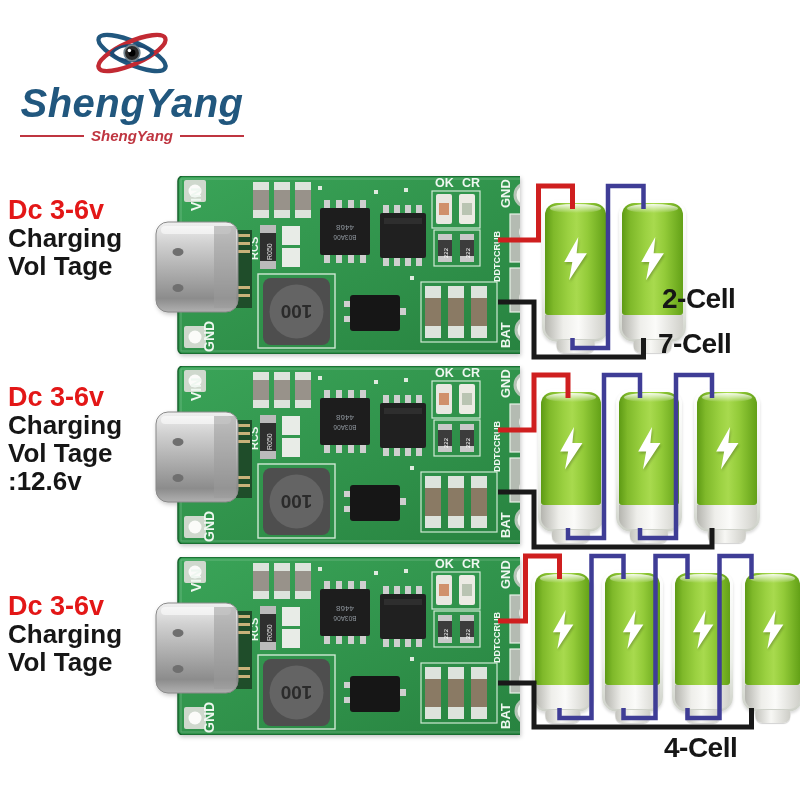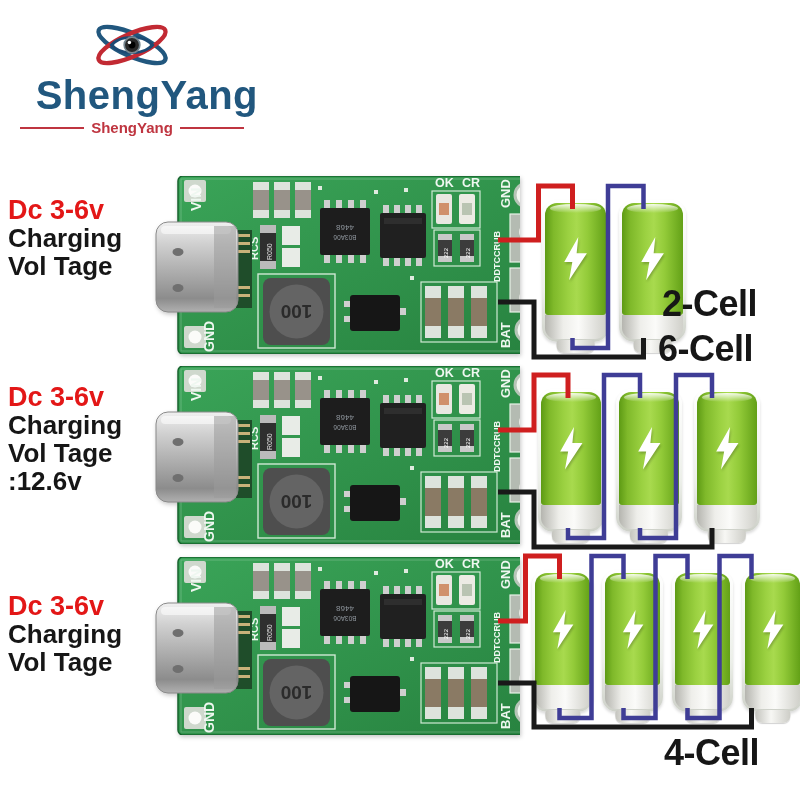--- a/index.html
+++ b/index.html
@@ -1,20 +1,20 @@
 <!DOCTYPE html>
 <html style="--brand_blue: #21577e; --brand_red: #bf3540; --spec_red: #e31717; --text_dark: #161616; --pcb_green: #2f9149; --pcb_edge: #1b6d33; --battery_green: #8cc63f; --wire_red: #cf1f1f; --wire_blue: #3f3d96; --wire_black: #191919; --silkscreen: #eef7f0;"><head>
 <meta charset="utf-8">
 <style>
   html,body{margin:0;padding:0;background:#ffffff;}
   .canvas{position:relative;width:800px;height:800px;background:#fff;overflow:hidden;
           font-family:"Liberation Sans",sans-serif;}
 
   
-  .logo{position:absolute;left:6px;top:16px;width:252px;text-align:right;z-index:5;}
+  .logo{position:absolute;left:6px;top:24px;width:252px;text-align:center;z-index:5;font-style:italic;}
   .logo .eye{display:block;margin:0 auto;}
   .brand{font-size:40px;font-weight:800;color:var(--brand_blue);line-height:1.05;letter-spacing:0.5px;}
   .logo-sub{display:flex;align-items:center;gap:7px;margin-top:3px;padding:0 14px;}
   .logo-sub .rule{flex:1;height:2px;background:var(--brand_red);}
   .logo-sub .tagline{color:var(--brand_red);font-size:15px;font-weight:bold;}
 
   
   .spec{position:absolute;left:8px;width:150px;z-index:5;color:var(--text_dark);
         font-weight:bold;font-size:26px;line-height:28px;}
   .spec .dc{color:var(--spec_red);font-size:27px;}
@@ -40,21 +40,21 @@
             background:linear-gradient(90deg,#b5b5af,#eeeeea 30%,#fbfbf9 55%,#d0d0ca);}
   .bat-nub{position:absolute;bottom:-11px;left:50%;transform:translateX(-50%);
            width:58%;height:13px;border-radius:4px 4px 7px 7px;
            background:linear-gradient(90deg,#c4c4be,#f7f7f4 45%,#cdcdc7);
            box-shadow:0 1px 1px rgba(0,0,0,.18);}
 
   
   #wires{position:absolute;left:0;top:0;z-index:4;pointer-events:none;}
 
   
-  .cell-label{position:absolute;z-index:5;font-size:36px;font-weight:bold;
+  .cell-label{position:absolute;z-index:5;font-size:28px;font-weight:bold;
               color:var(--text_dark);letter-spacing:-0.5px;}
   .l2{left:662px;top:283px;} .l3{left:658px;top:328px;} .l4{left:664px;top:732px;text-align:center;}
 
   .silk{fill:var(--silkscreen);font-family:"Liberation Sans",sans-serif;font-weight:bold;}
 </style>
 </head>
 <body>
 
 <div class="canvas">
 
@@ -370,16 +370,16 @@
           <svg class="bolt" viewBox="0 0 26 42">
             <path d="M16 1 L3 24 H10.5 L7.5 41 L24 16 H14.5 Z" fill="#ffffff"></path>
           </svg>
         </div>
         <div class="bat-base"></div>
         <div class="bat-nub"></div>
       </div>
     </div>
 
   <div class="cell-label l2">2-Cell</div>
-  <div class="cell-label l3">6-Cell</div>
+  <div class="cell-label l3">7-Cell</div>
   <div class="cell-label l4">4-Cell</div>
 
 </div>
 
 </body></html>

